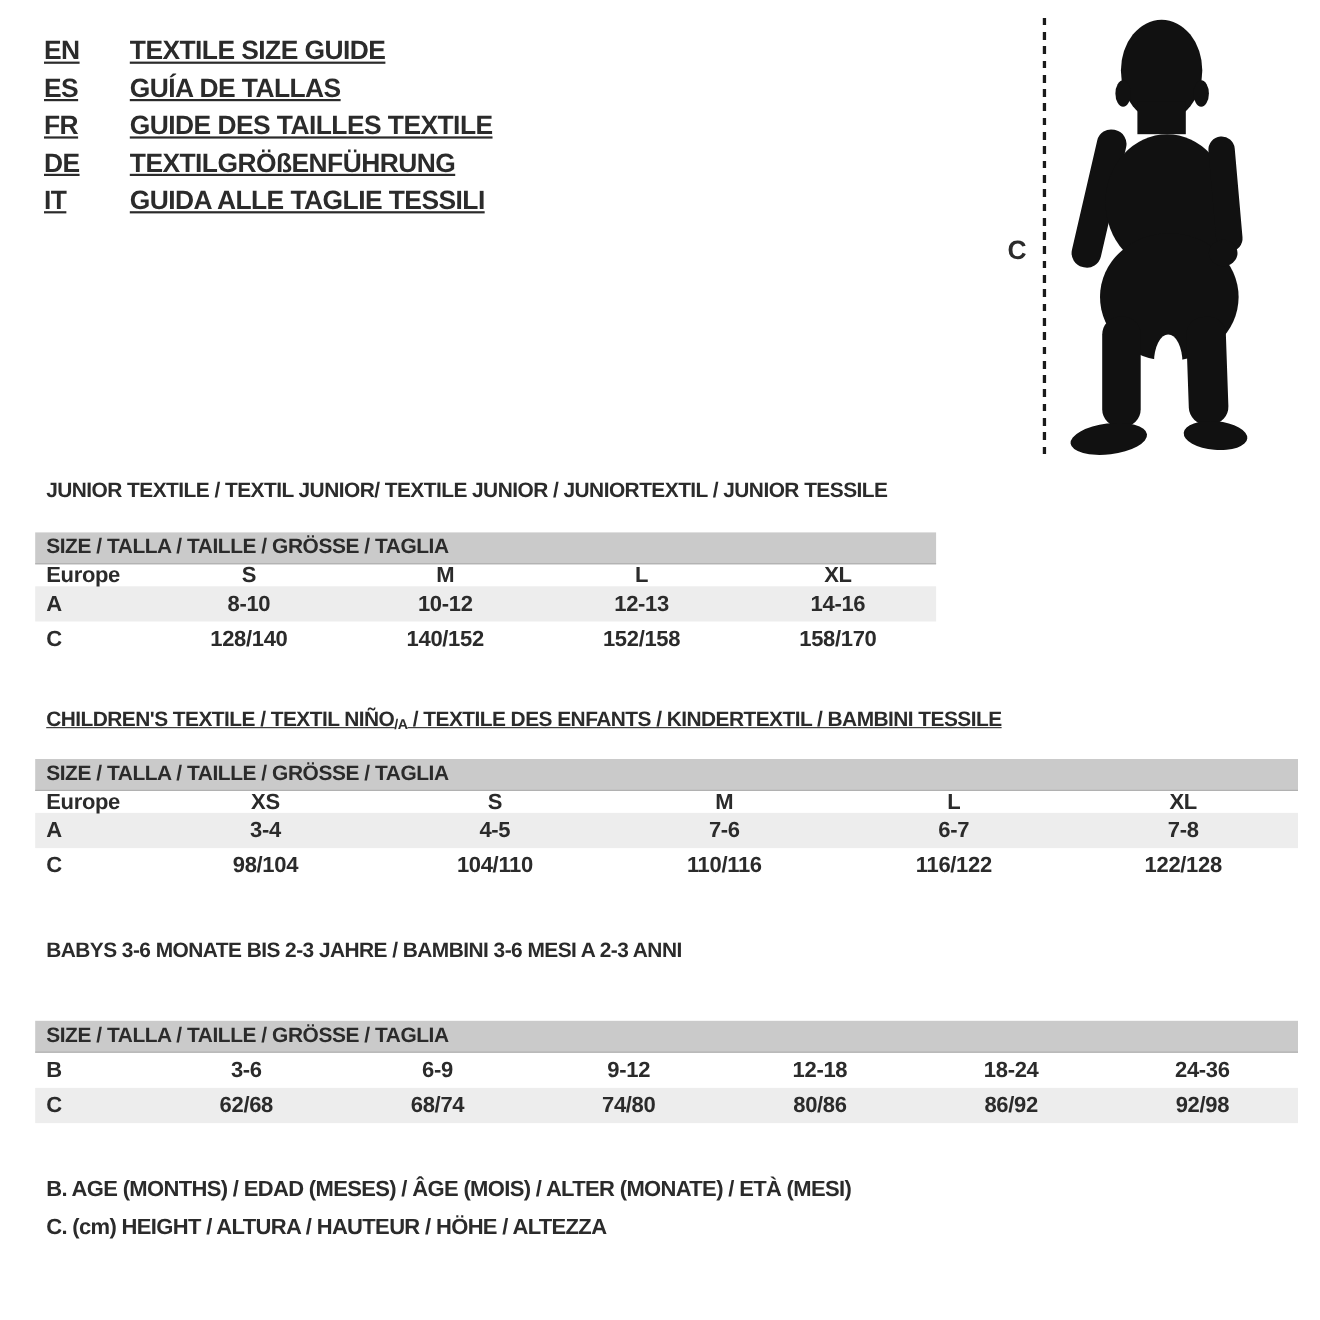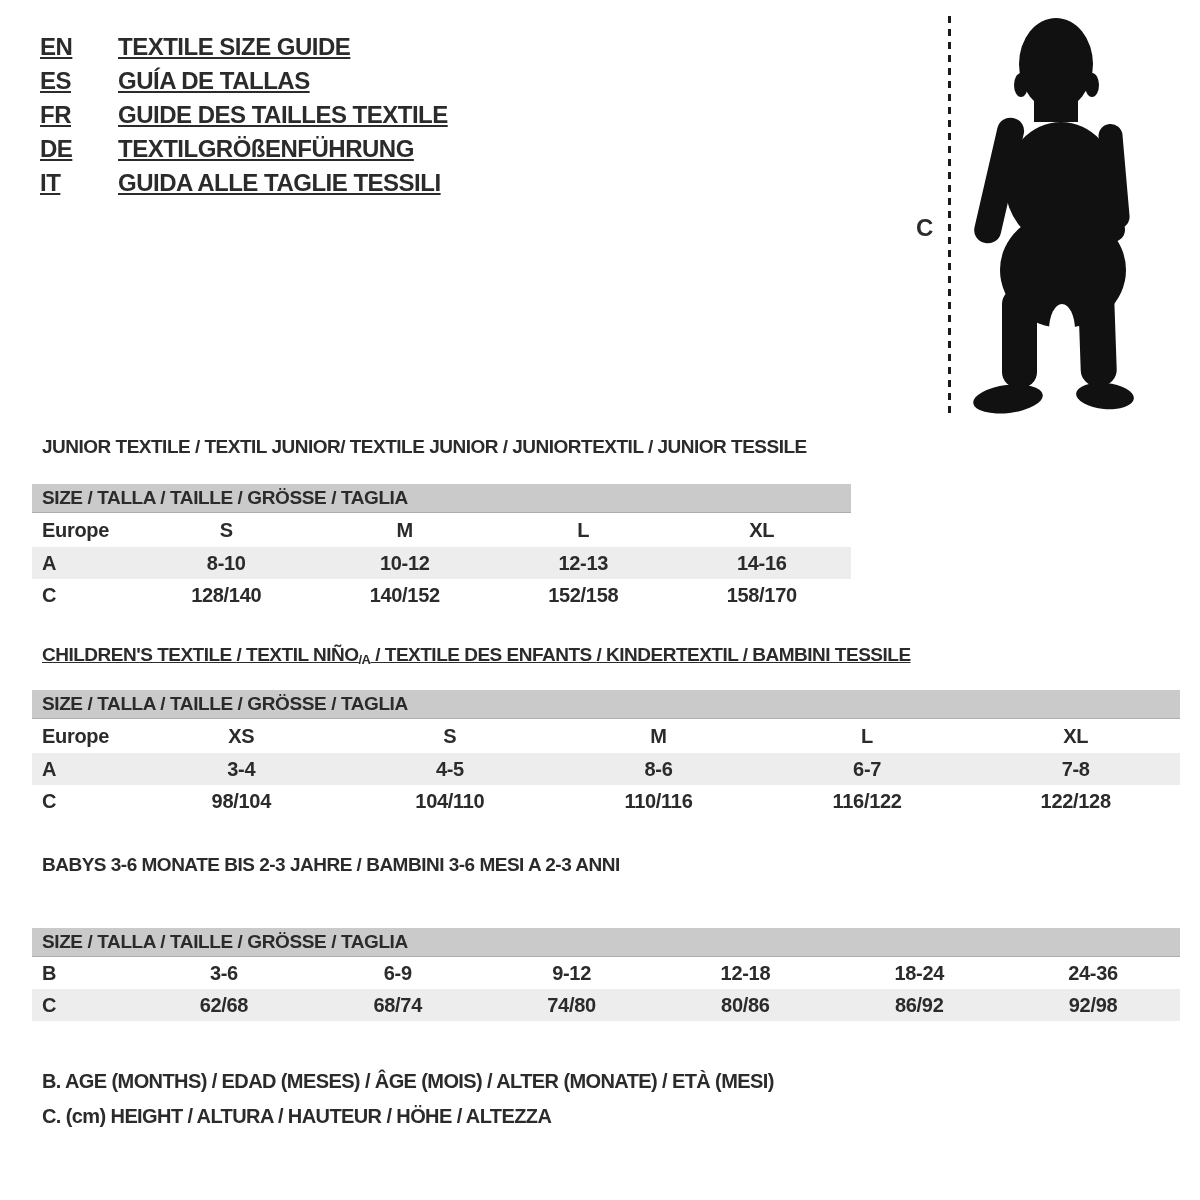--- a/index.html
+++ b/index.html
@@ -29,21 +29,21 @@
   .subsmall { font-size:13px; position:relative; top:3px; }
 
   
   .size-table { position:absolute; left:32px; }
   .tbl-junior { top:484px; width:819px; }
   .tbl-children { top:690px; width:1148px; }
   .tbl-babies { top:928px; width:1148px; }
   .table-head { height:29px; background:#cacaca; border-bottom:1px solid #adadad;
     display:flex; align-items:center; padding-left:10px; font-size:19px; letter-spacing:-0.4px;text-align:right; }
   .t-row { display:flex; align-items:center; height:32px; font-size:20px; letter-spacing:-0.3px; }
-  .t-row.tall { height:34px; }
+  .t-row.tall { height:20px; }
   .t-row.shaded { background:#ededed; }
   .cell-label { width:105px; padding-left:10px; }
   .cell { flex:1; text-align:center; }
 
   
   .legend-block { position:absolute; left:42px; top:1064px; }
   .legend-line { height:35px; line-height:35px; font-size:20px; letter-spacing:-0.6px; white-space:nowrap; }
 </style>
 </head>
 <body>
@@ -140,21 +140,21 @@
       <div class="cell">XS</div>
       <div class="cell">S</div>
       <div class="cell">M</div>
       <div class="cell">L</div>
       <div class="cell">XL</div>
     </div>
     <div class="t-row shaded">
       <div class="cell-label">A</div>
       <div class="cell">3-4</div>
       <div class="cell">4-5</div>
-      <div class="cell">8-6</div>
+      <div class="cell">7-6</div>
       <div class="cell">6-7</div>
       <div class="cell">7-8</div>
     </div>
     <div class="t-row">
       <div class="cell-label">C</div>
       <div class="cell">98/104</div>
       <div class="cell">104/110</div>
       <div class="cell">110/116</div>
       <div class="cell">116/122</div>
       <div class="cell">122/128</div>

